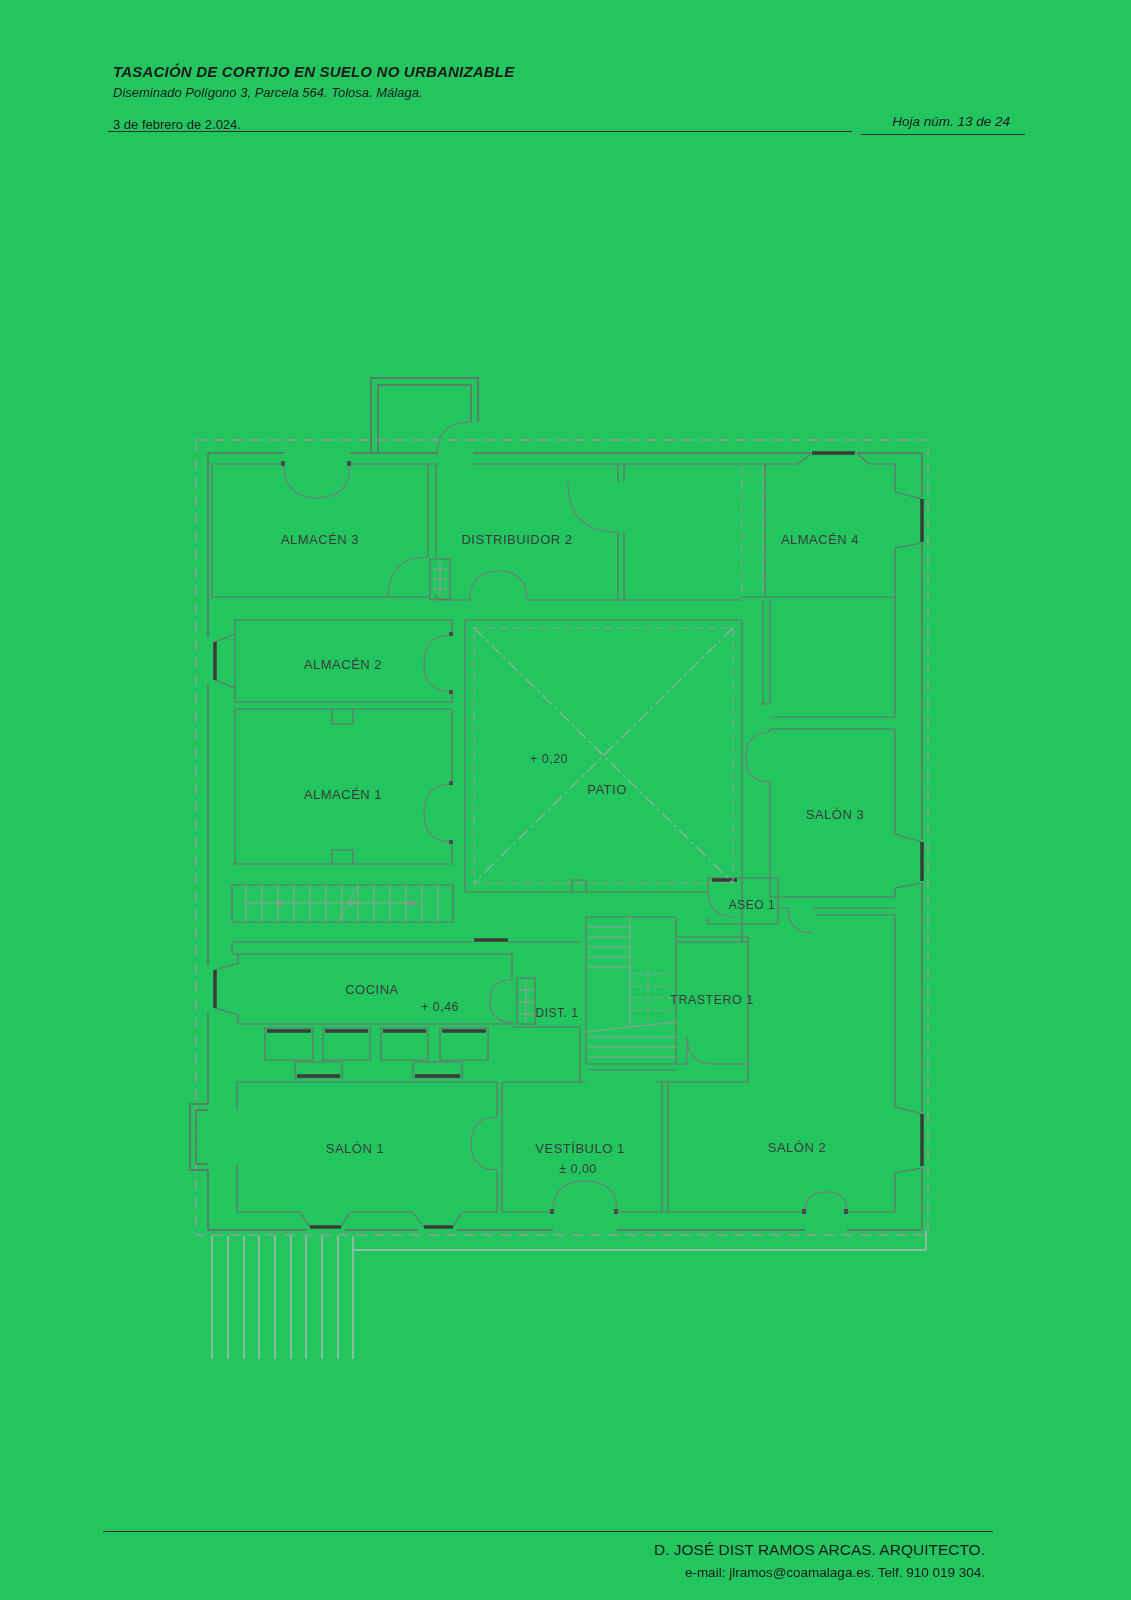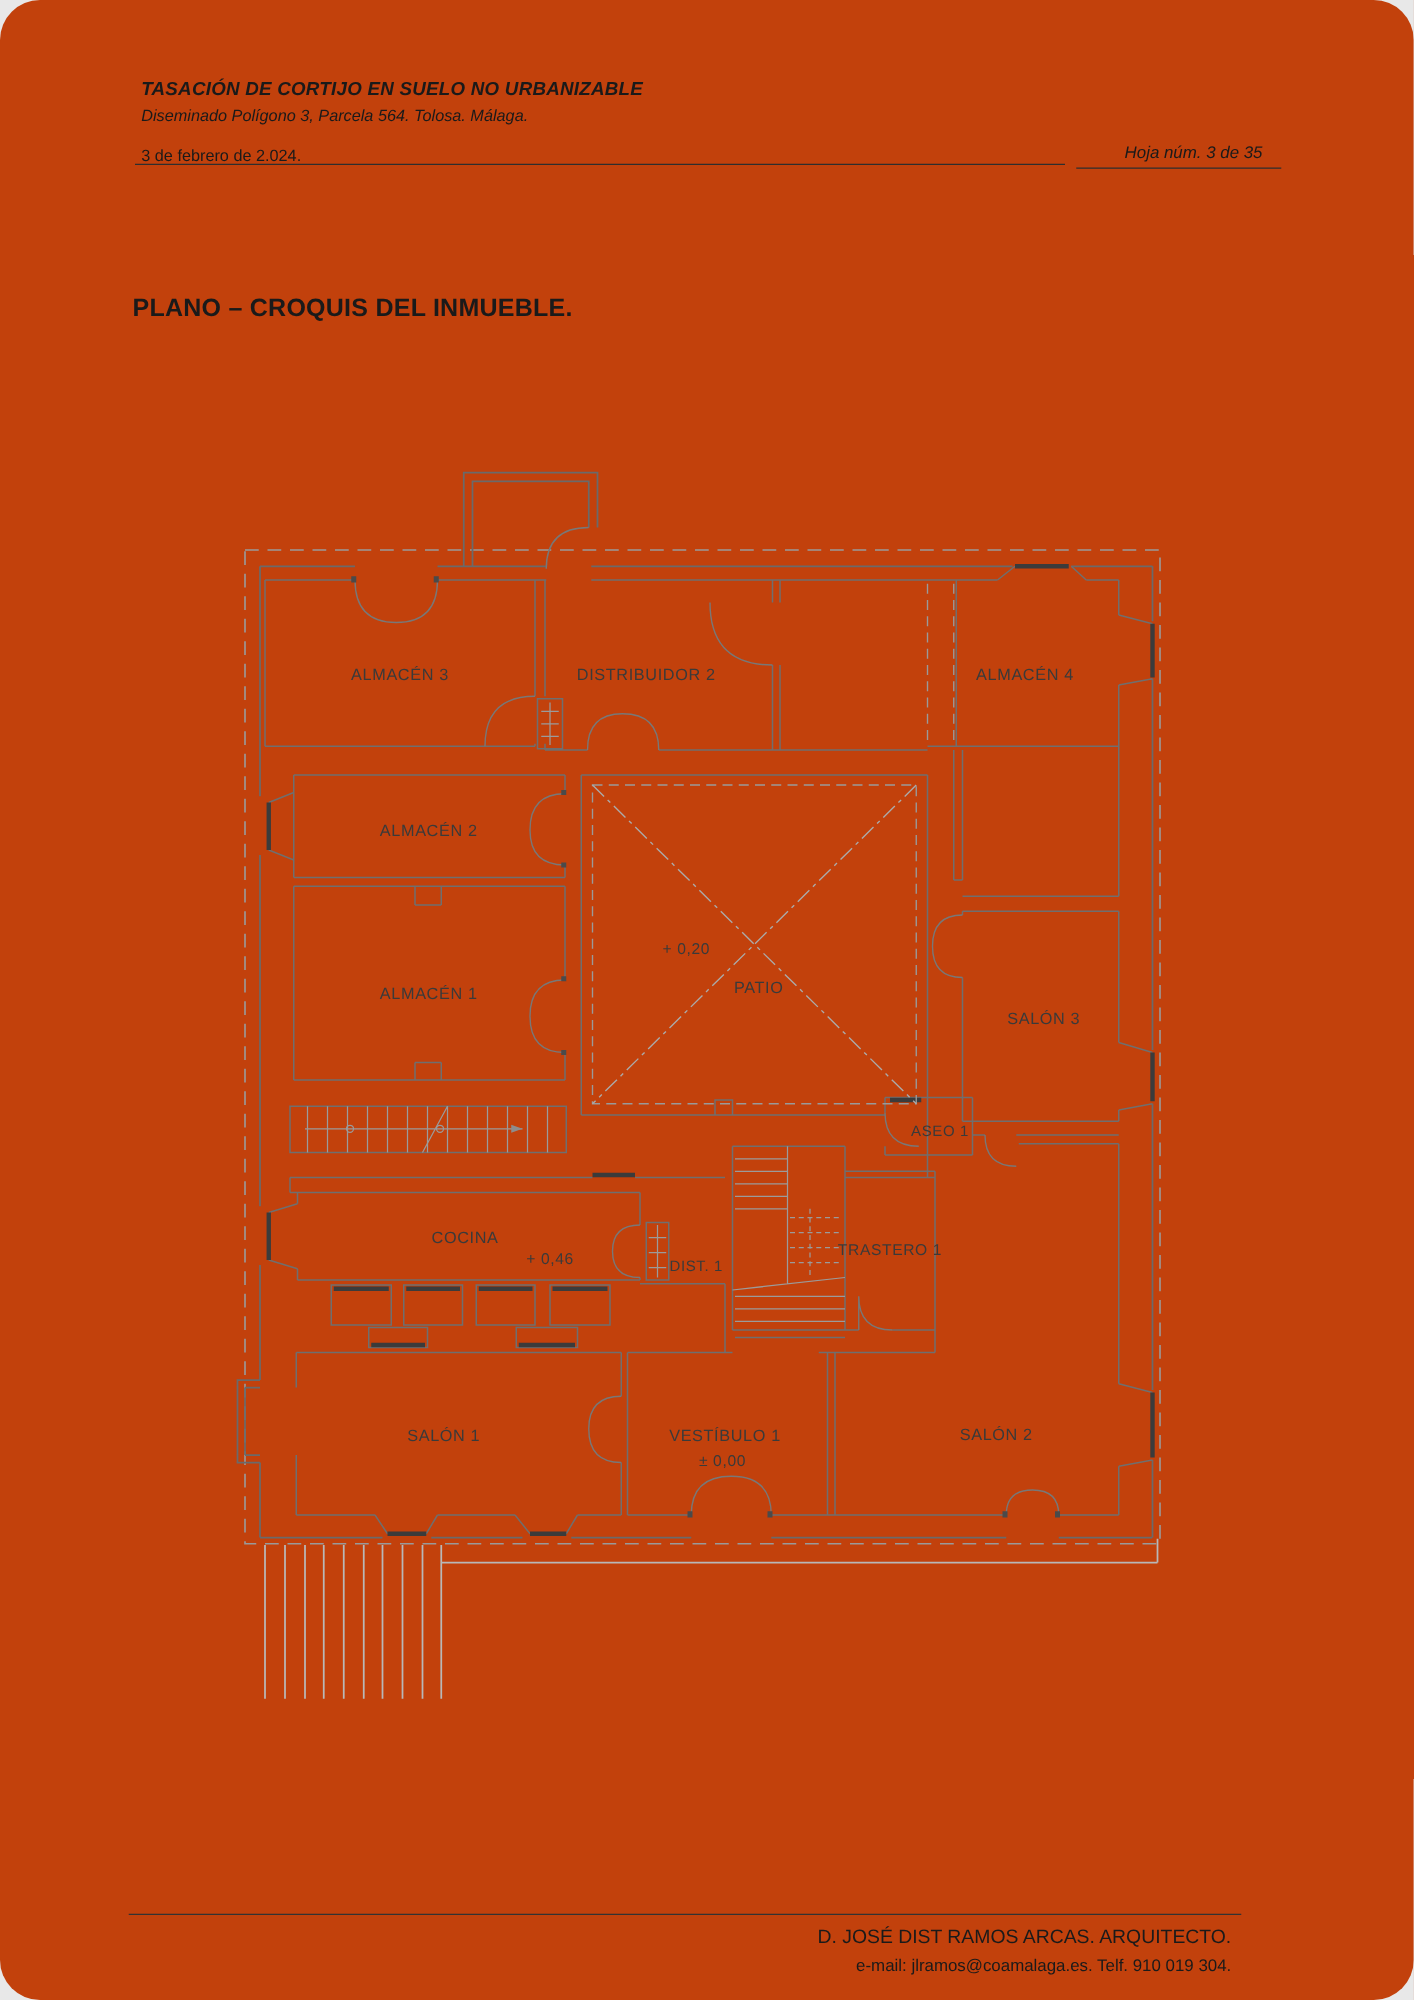--- a/index.html
+++ b/index.html
@@ -1,19 +1,19 @@
 <!DOCTYPE html>
 <html><head>
 <meta charset="utf-8">
 <style>
   html,body{margin:0;padding:0;background:#e8e8e8;}
   .page{
-    position:relative;width:1131px;height:1600px;background:#c2410c;
+    position:relative;width:1131px;height:1600px;background:#22c55e;
     font-family:"Liberation Sans","DejaVu Sans",sans-serif;color:#1a1a1a;
-    overflow:hidden;margin:0 auto;border-radius:32px;
+    overflow:hidden;margin:0 auto;
   }
   .doc-title{position:absolute;left:113px;top:63px;font-size:15px;font-weight:bold;font-style:italic;letter-spacing:.2px;}
   .doc-subtitle{position:absolute;left:113px;top:85px;font-size:13px;font-style:italic;}
   .doc-date{position:absolute;left:113px;top:117px;font-size:13px;}
   .page-num{position:absolute;right:121px;top:114px;font-size:13.5px;font-style:italic;}
   .rule-left{position:absolute;left:108px;top:131px;width:744px;border-top:1.6px solid #2e2e2e;}
   .rule-right{position:absolute;left:861px;top:134px;width:164px;border-top:1.6px solid #2e2e2e;}
   .section-title{position:absolute;left:106px;top:236px;font-size:20px;font-weight:bold;letter-spacing:.2px;}
   .plan-wrap{position:absolute;left:185px;top:370px;width:750px;height:995px;}
   .footer-rule{position:absolute;left:103px;top:1531px;width:890px;border-top:1.5px solid #333;}
@@ -22,25 +22,24 @@
   svg text{font-family:"Liberation Sans","DejaVu Sans",sans-serif;fill:#3a3a3a;letter-spacing:.5px;}
 </style>
 </head>
 <body>
 
 <div class="page">
 
   <div class="doc-title">TASACIÓN DE CORTIJO EN SUELO NO URBANIZABLE</div>
   <div class="doc-subtitle">Diseminado Polígono 3, Parcela 564. Tolosa. Málaga.</div>
   <div class="doc-date">3 de febrero de 2.024.</div>
-  <div class="page-num">Hoja núm. 3 de 35</div>
+  <div class="page-num">Hoja núm. 13 de 24</div>
   <div class="rule-left"></div>
   <div class="rule-right"></div>
 
-  <div class="section-title">PLANO – CROQUIS DEL INMUEBLE.</div>
 
   <div class="plan-wrap">
     <svg width="750" height="995" viewBox="185 358 750 995" xmlns="http://www.w3.org/2000/svg">
 
       <path d="M196 428H928V1223H196Z" fill="none" stroke="#9a9a9a" stroke-width="1.3" stroke-dasharray="11 7"></path>
 
       <g stroke="#b8b8b8" stroke-width="1.4" fill="none">
         <path d="M212 1224V1347 M228 1224V1347 M244 1224V1347 M259 1224V1347 M275 1224V1347 M291 1224V1347 M306 1224V1347 M322 1224V1347 M338 1224V1347 M353 1224V1347"></path>
         <path d="M353 1238H926 M926 1219V1238"></path>
       </g>

